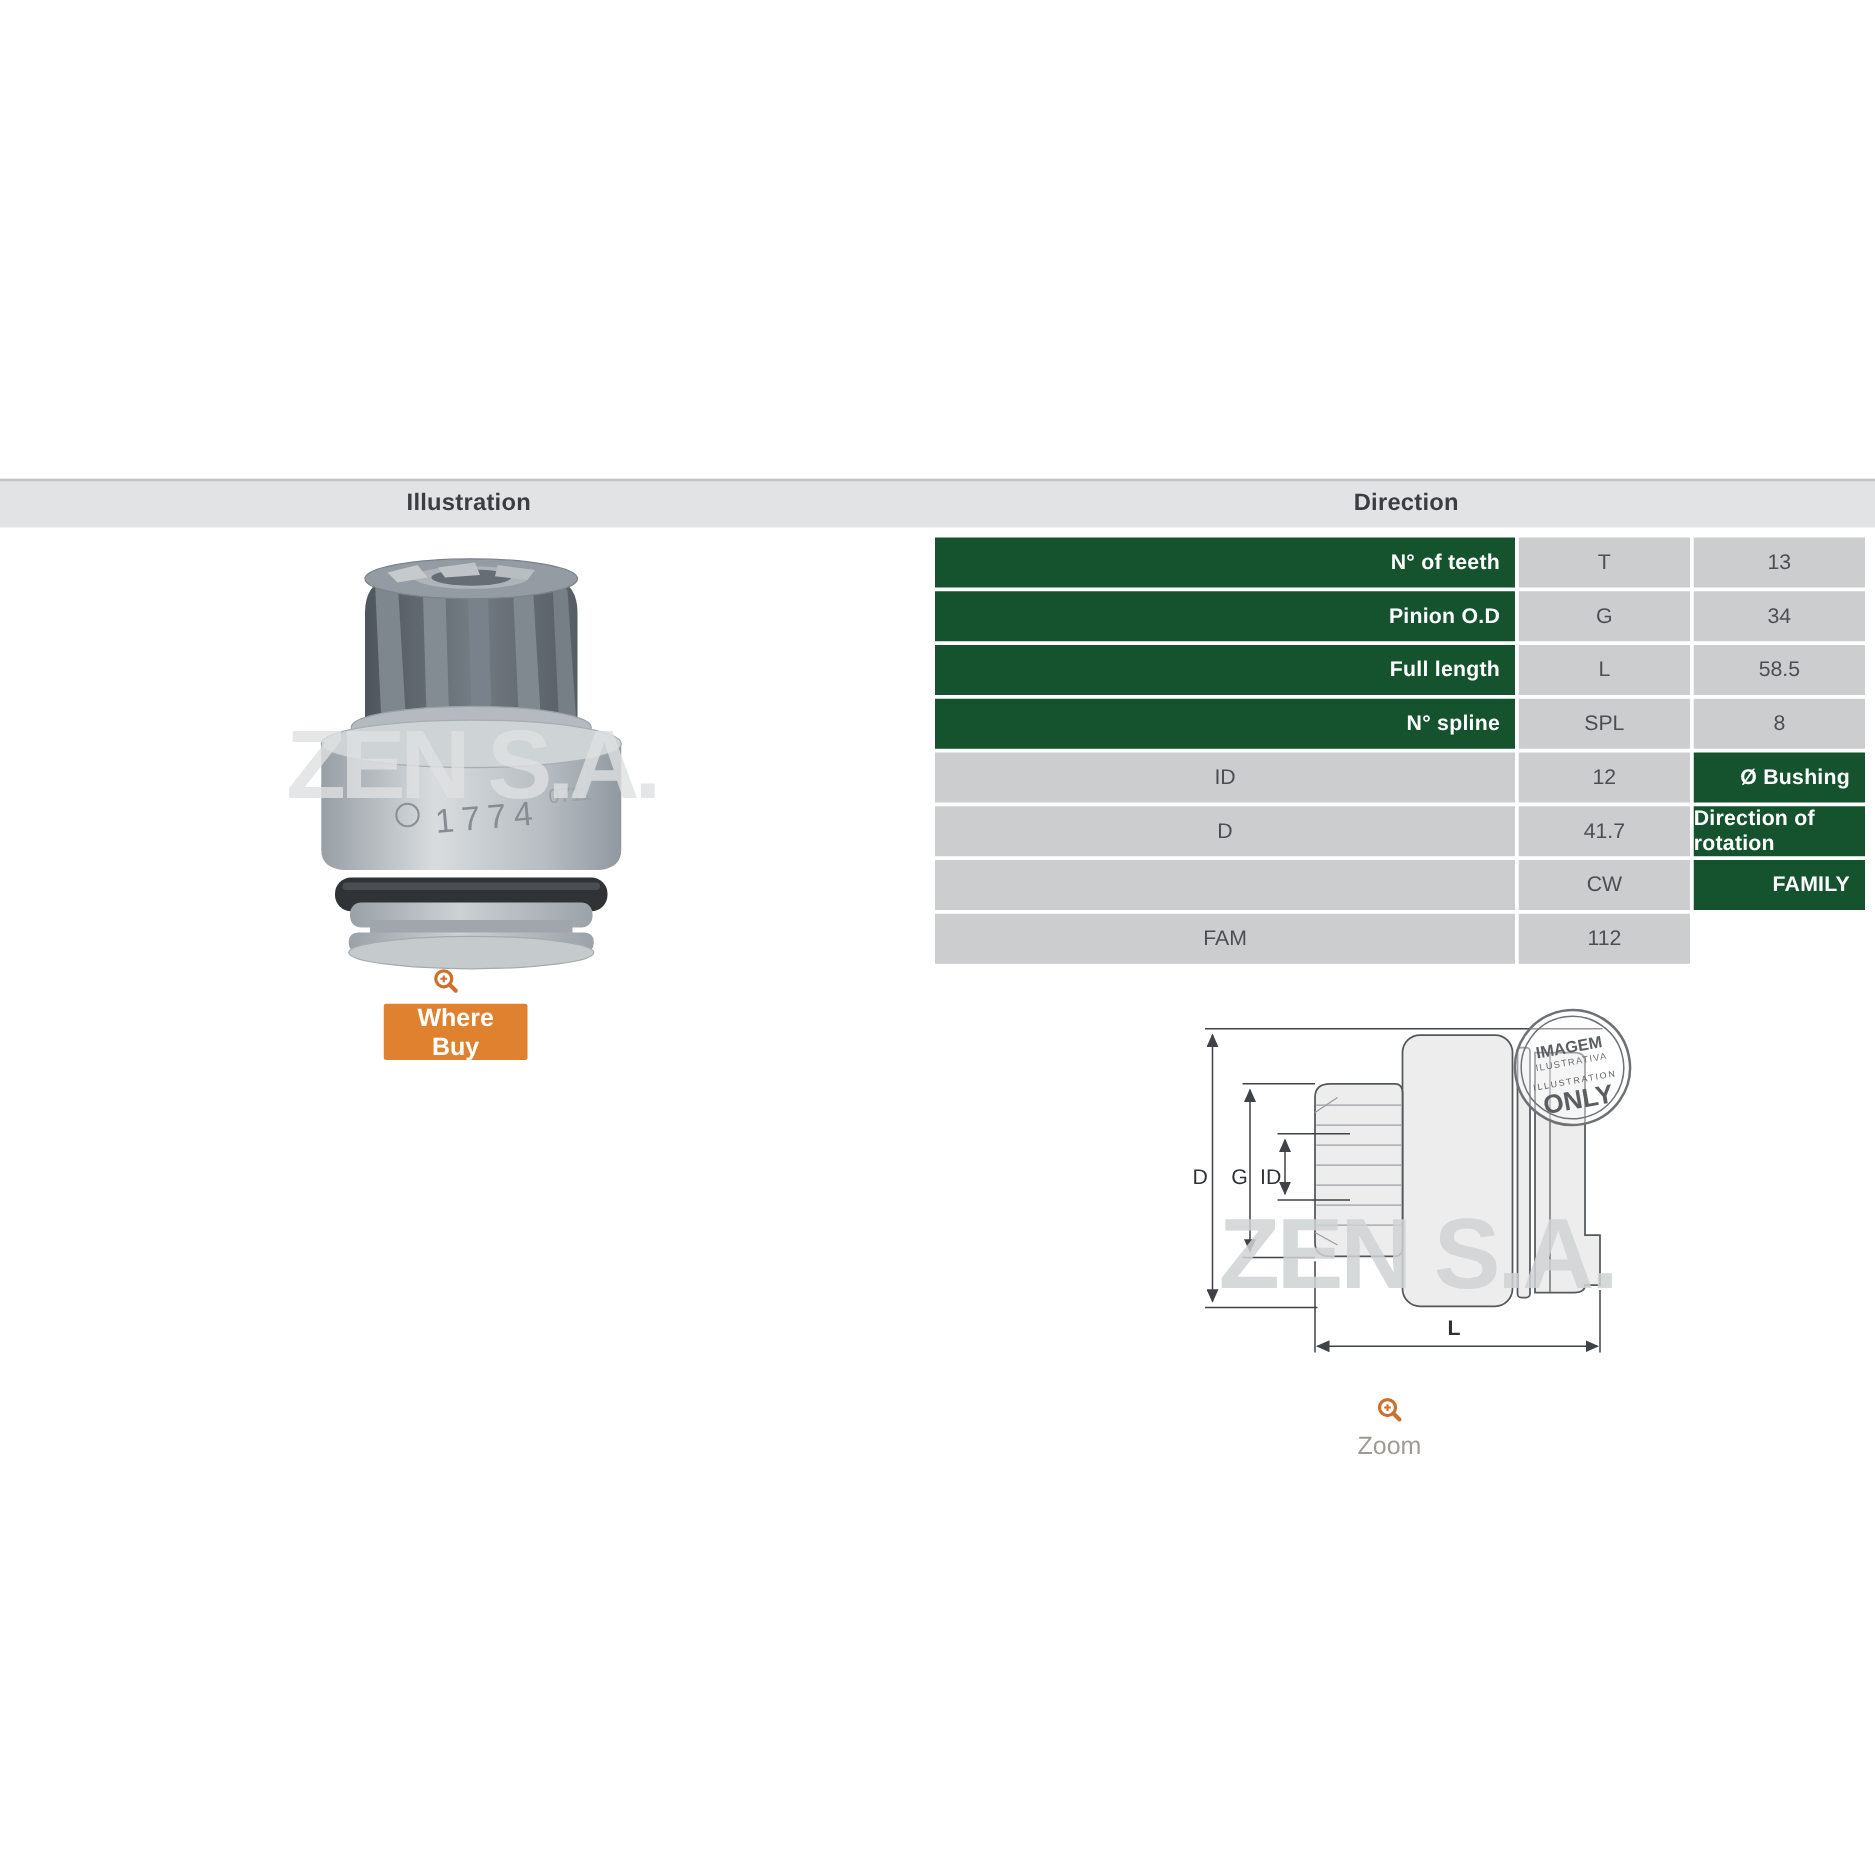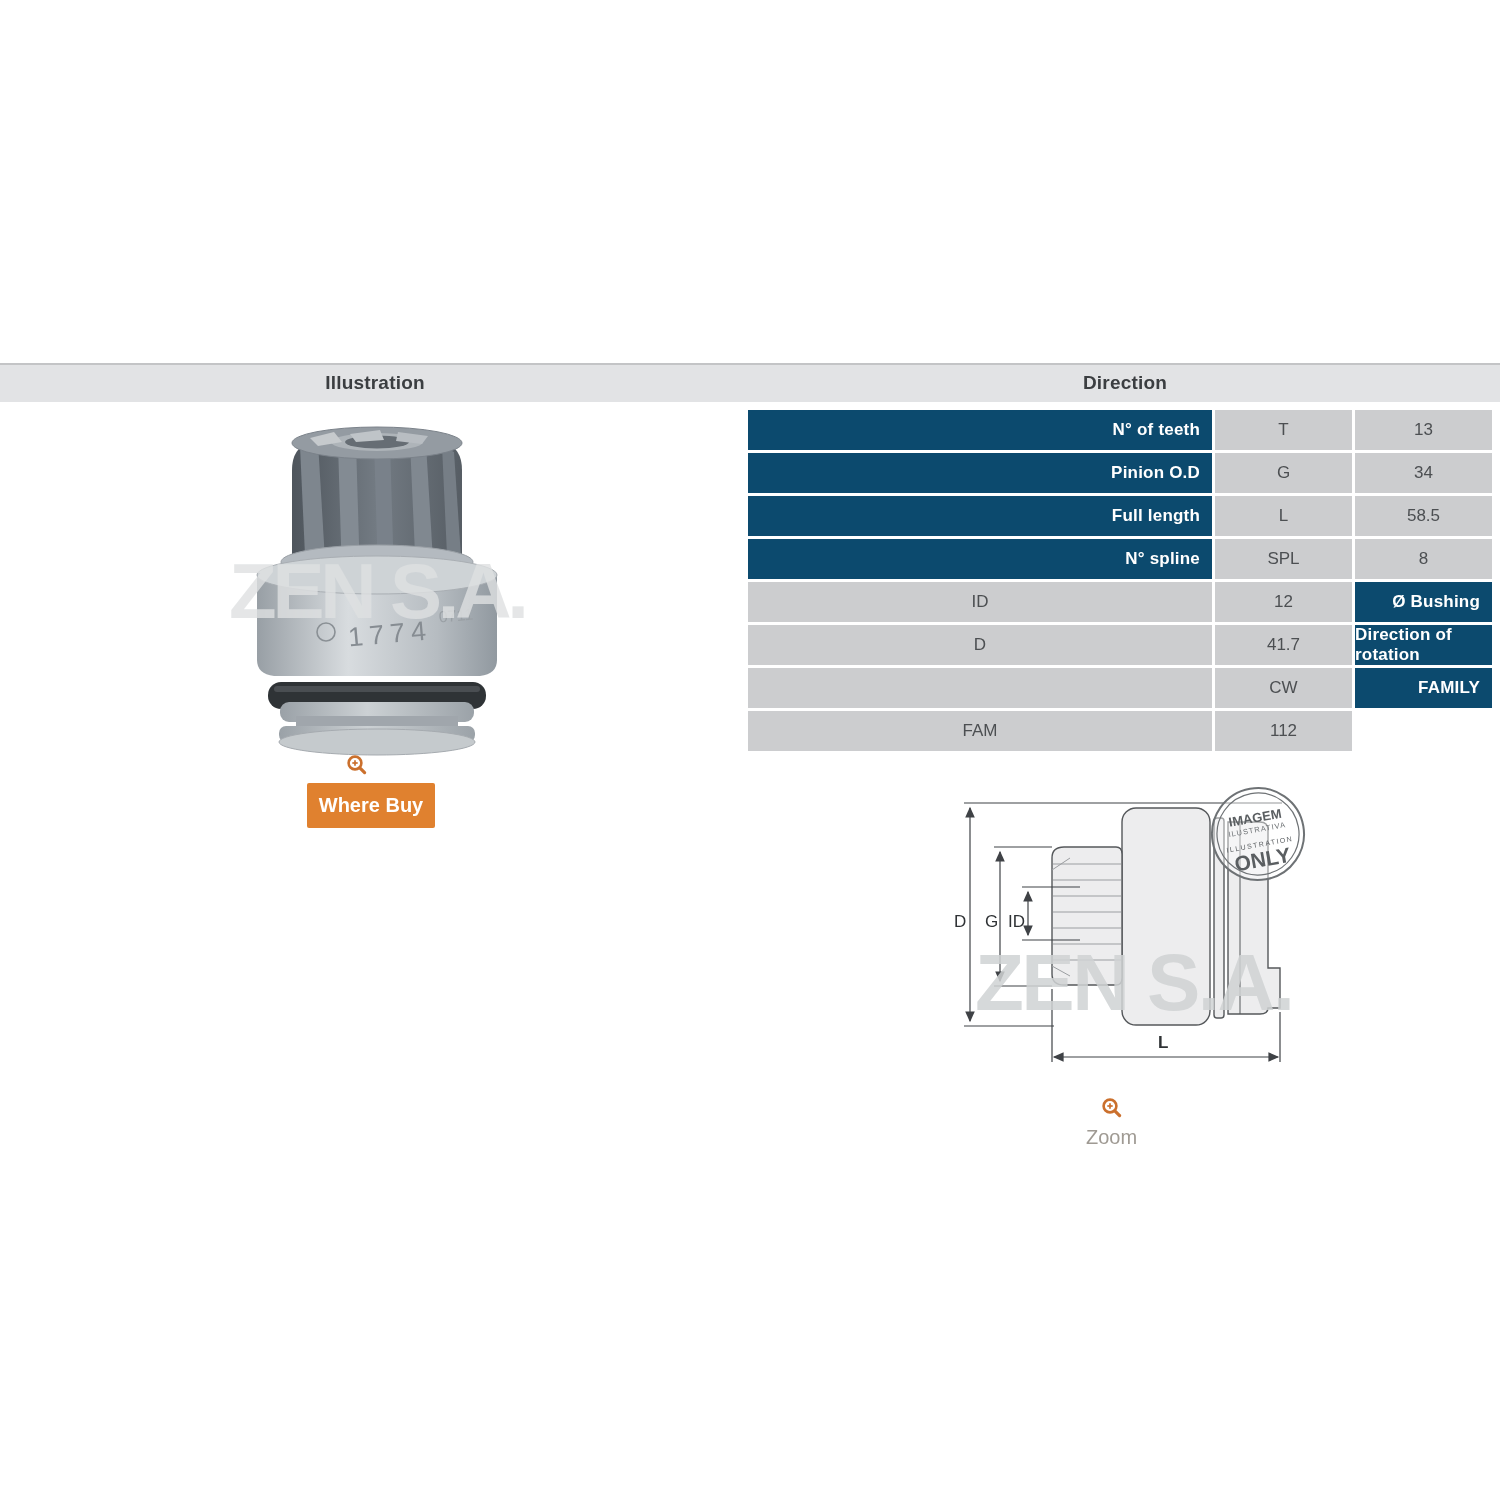--- a/index.html
+++ b/index.html
@@ -1,41 +1,41 @@
 <!DOCTYPE html>
 <html><head>
 <meta charset="utf-8">
 <style>
   html,body{margin:0;padding:0;background:#ffffff;}
   body{
     width:1500px;height:1500px;position:relative;overflow:hidden;
     font-family:"Liberation Sans", sans-serif;
     -webkit-font-smoothing:antialiased;
   }
-  .canvas{position:absolute;inset:0;}
+  .canvas{position:absolute;inset:0;margin-top:20px;}
 
   
   .section-header{
     position:absolute;left:0;top:363px;width:1500px;height:39px;
     background:#e2e3e5;border-top:2px solid #c3c4c6;box-sizing:border-box;
     display:flex;
   }
   .header-cell{
     width:750px;text-align:center;line-height:35px;
     font-size:19px;font-weight:bold;color:#3b3e41;letter-spacing:.2px;
   }
 
   
   .dim-table{
     position:absolute;left:748px;top:410px;
     display:grid;grid-template-columns:464px 137px 137px;
     grid-auto-rows:40px;gap:3px;
   }
   .dim-label{
-    background:#0c4a6e;color:#ffffff;font-weight:bold;font-size:17px;
+    background:#14532d;color:#ffffff;font-weight:bold;font-size:17px;
     display:flex;align-items:center;justify-content:flex-end;
     padding-right:12px;letter-spacing:.2px;
   }
   .dim-param,.dim-value{
     background:#cccdcf;color:#4c4f52;font-size:17px;
     display:flex;align-items:center;justify-content:center;
   }
 
   
   .product-photo{position:absolute;left:222px;top:412px;}
@@ -43,21 +43,21 @@
 
   .zoom-link{
     position:absolute;display:flex;align-items:center;gap:7px;
     cursor:pointer;text-decoration:none;flex-direction:column;
   }
   .zoom-link .zoom-text{font-size:20px;color:#9f9a93;}
   .zoom-link-photo{left:331px;top:754px;}
   .zoom-link-drawing{left:1086px;top:1097px;}
 
   .where-buy{
-    position:absolute;left:307px;top:783px;width:128px;height:45px;
+    position:absolute;left:307px;top:783px;width:115px;height:45px;
     background:#e0812f;border:none;border-radius:2px;
     color:#ffffff;font-weight:bold;font-size:20px;
     font-family:"Liberation Sans", sans-serif;cursor:pointer;
   }
 </style>
 </head>
 <body>
 
 <div class="canvas">
 

